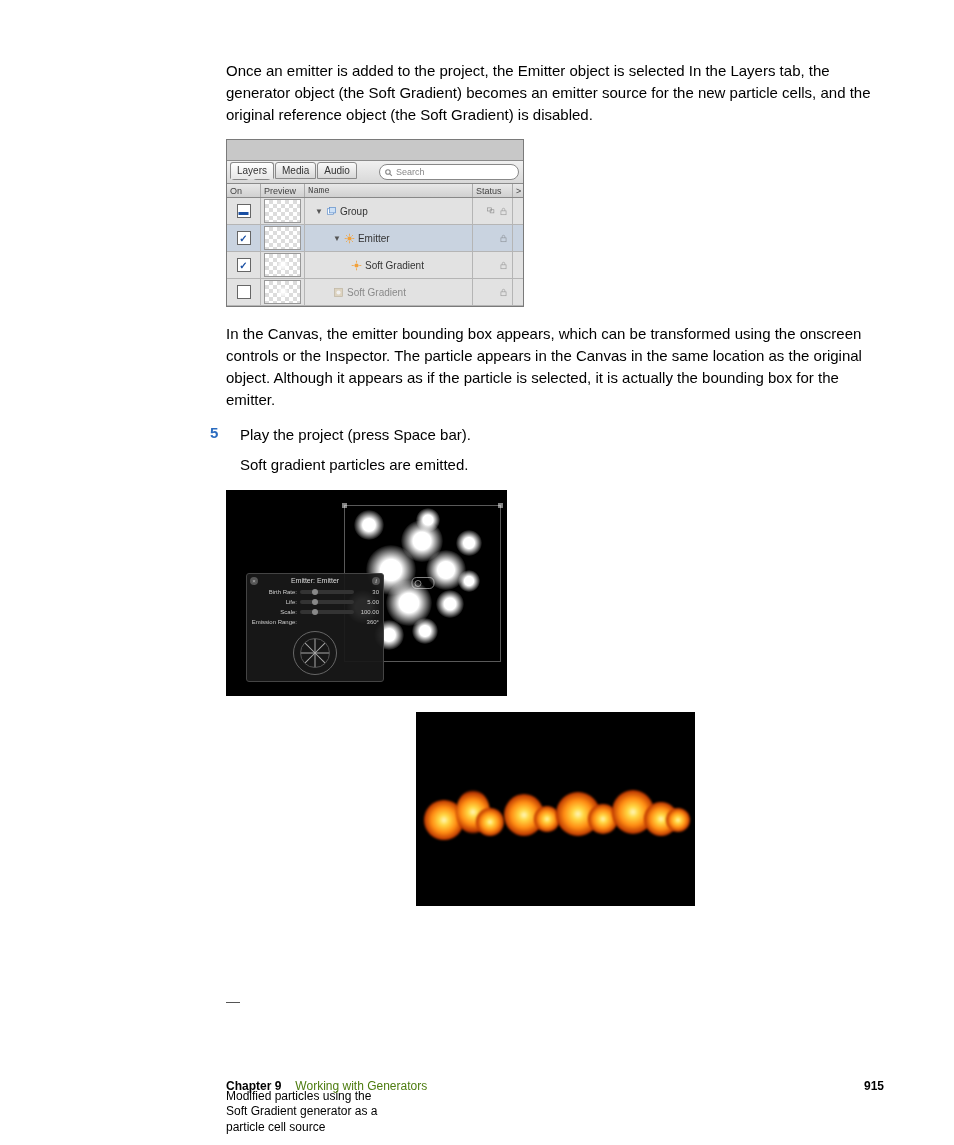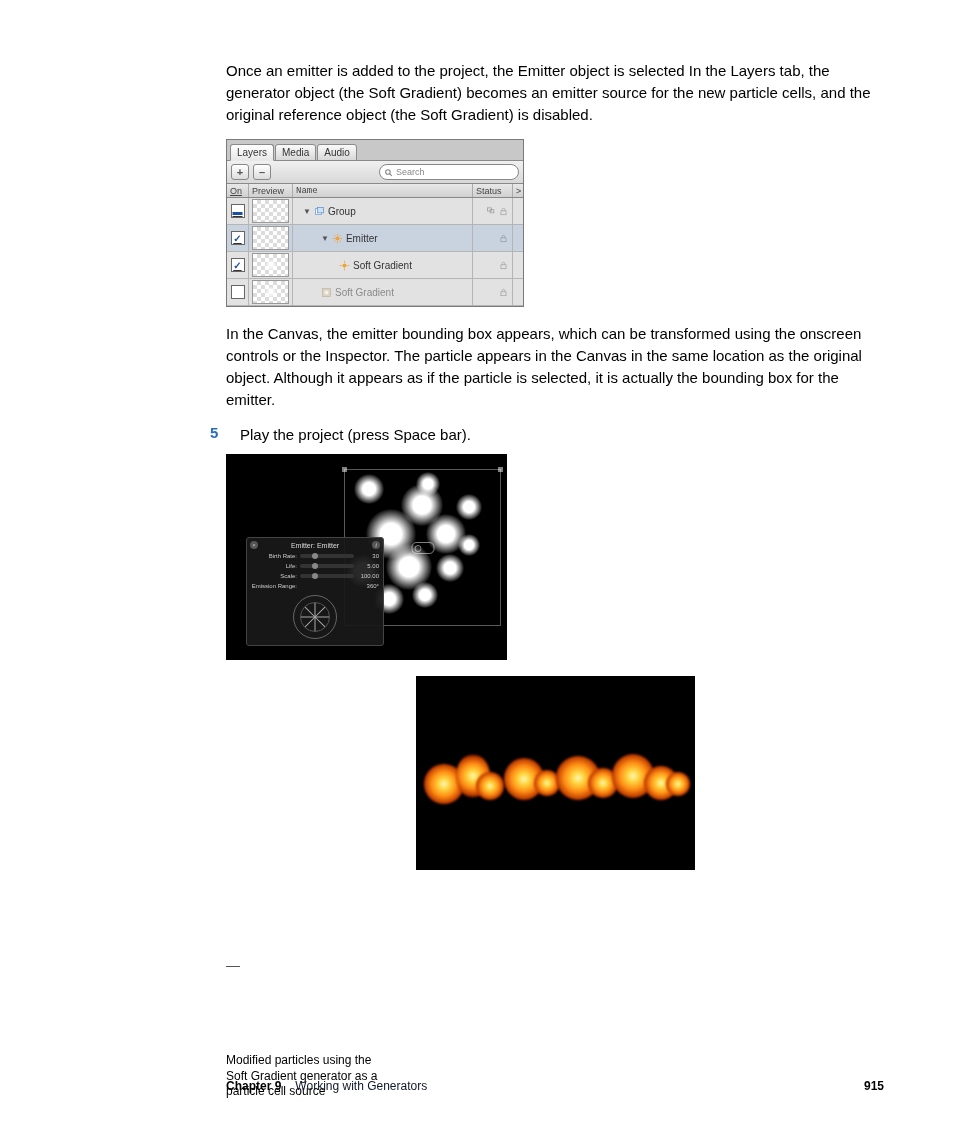--- a/index.html
+++ b/index.html
@@ -50,21 +50,21 @@
     background:#c8c8c8;
     border-bottom:1px solid #8a8a8a;
   }
   .lp-tab{
     border:1px solid #8a8a8a;
     padding:2px 6px;
     background:linear-gradient(#fafafa,#d8d8d8);
     border-radius:3px 3px 0 0;
     margin-right:1px;
     position:relative;
-    top:1px;
+    top:19px;
   }
   .lp-tab.active{border-bottom:1px solid #e8e8e8;background:linear-gradient(#ffffff,#e8e8e8);}
   .lp-toolbar{
     display:flex;
     align-items:center;
     padding:3px 4px;
     background:linear-gradient(#f0f0f0,#d8d8d8);
     border-bottom:1px solid #8a8a8a;
   }
   .lp-btn{
@@ -88,21 +88,21 @@
     font-size:9px;
   }
   .lp-search svg{width:9px;height:9px;margin-right:3px;}
   .lp-head{
     display:flex;
     background:linear-gradient(#e8e8e8,#d0d0d0);
     border-bottom:1px solid #888;
     font-size:9px;color:#444;
   }
   .lp-head div{border-right:1px solid #aaa;padding:2px 3px;height:13px;box-sizing:border-box;}
-  .c-on{width:22px;text-decoration:underline;}
+  .c-on{width:34px;}
   .c-prev{width:44px;}
   .c-name{flex:1;font-family:Liberation Mono, monospace;}
   .c-stat{width:40px;}
   .c-more{width:10px;text-align:center;border-right:none!important;}
   .lp-row{
     display:flex;align-items:center;
     border-bottom:1px solid #b5b5b5;
     background:#e2e2e2;
   }
   .lp-row.sel{background:#c9d3e0;}
@@ -179,21 +179,21 @@
   .callout-line{width:14px;height:1px;background:#555;margin:0 4px 0 0;align-self:flex-start;margin-top:96px;}
   .callout{font-size:12px;line-height:1.3;max-width:170px;align-self:flex-start;margin-top:86px;}
 
   
   .footer{
     position:absolute;left:226px;bottom:52px;right:70px;
     font-size:12px;
     display:flex;align-items:center;
   }
   .footer .chap{font-weight:700;margin-right:14px;}
-  .footer .title{color:#0f172a;}
+  .footer .title{color:#4d7c0f;}
   .footer .pnum{margin-left:auto;font-weight:700;}
 </style>
 </head>
 <body>
 
 <div class="page">
 
   <p>Once an emitter is added to the project, the Emitter object is selected In the Layers tab, the generator object (the Soft Gradient) becomes an emitter source for the new particle cells, and the original reference object (the Soft Gradient) is disabled.</p>
 
   <div class="layers-panel">
@@ -336,20 +336,21 @@
       </div>
       <div class="cell more"></div>
     </div>
   </div>
 
   <p>In the Canvas, the emitter bounding box appears, which can be transformed using the onscreen controls or the Inspector. The particle appears in the Canvas in the same location as the original object. Although it appears as if the particle is selected, it is actually the bounding box for the emitter.</p>
 
   <div class="step">
     <span class="step-num">5</span>
     <p style="margin-bottom:8px;">Play the project (press Space bar).</p>
+    <p>Soft gradient particles are emitted.</p>
   </div>
 
   <div class="canvas-fig">
     <div class="blob" style="left:140px;top:55px;width:50px;height:50px;"></div>
     <div class="blob" style="left:175px;top:30px;width:42px;height:42px;"></div>
     <div class="blob" style="left:200px;top:60px;width:40px;height:40px;"></div>
     <div class="blob" style="left:160px;top:90px;width:46px;height:46px;"></div>
     <div class="blob" style="left:128px;top:20px;width:30px;height:30px;"></div>
     <div class="blob" style="left:210px;top:100px;width:28px;height:28px;"></div>
     <div class="blob" style="left:120px;top:100px;width:34px;height:34px;"></div>

